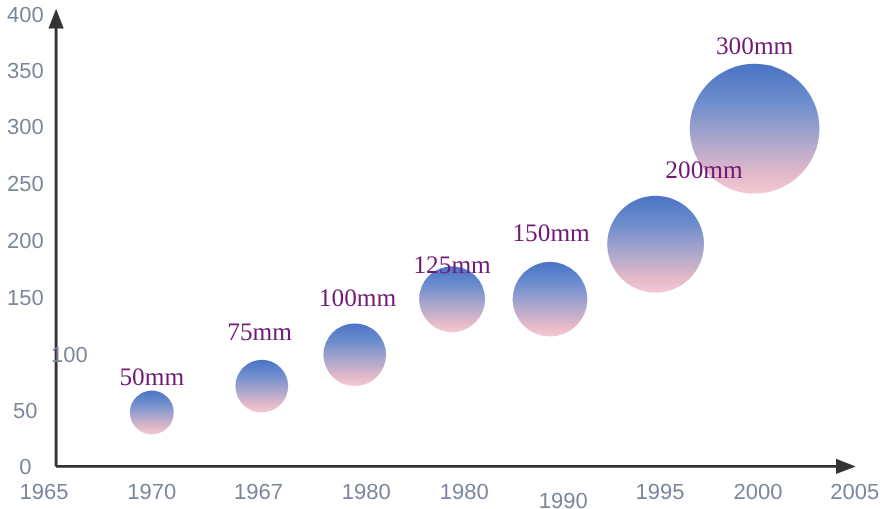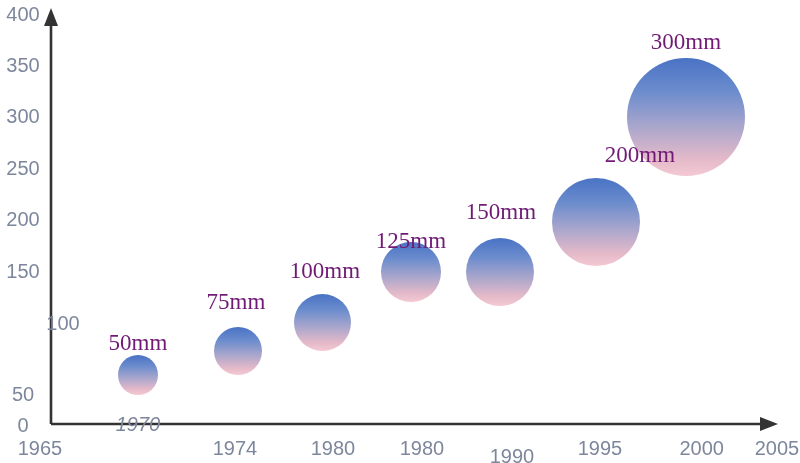--- a/index.html
+++ b/index.html
@@ -81,31 +81,31 @@
       <polygon points="778,424 760,417 760,431" fill="#333333"></polygon>
     </svg>
 
     <div class="tick-label y-tick" style="left:0px; top:4px;">400</div>
     <div class="tick-label y-tick" style="left:0px; top:55px;">350</div>
     <div class="tick-label y-tick" style="left:0px; top:106px;">300</div>
     <div class="tick-label y-tick" style="left:0px; top:158px;">250</div>
     <div class="tick-label y-tick" style="left:0px; top:209px;">200</div>
     <div class="tick-label y-tick" style="left:0px; top:261px;">150</div>
     <div class="tick-label y-tick" style="left:0px; top:313px;padding-left:40px;">100</div>
-    <div class="tick-label y-tick" style="left:0px; top:384px;">50</div>
+    <div class="tick-label y-tick" style="left:0px; top:364px;">50</div>
     <div class="tick-label y-tick" style="left:0px; top:415px;">0</div>
 
     <div class="tick-label x-tick" style="left:5px; top:438px;">1965</div>
-    <div class="tick-label x-tick" style="left:103px; top:414px;font-style:italic;">1970</div>
-    <div class="tick-label x-tick" style="left:200px; top:438px;">1974</div>
+    <div class="tick-label x-tick" style="left:103px; top:438px;">1970</div>
+    <div class="tick-label x-tick" style="left:200px; top:438px;">1967</div>
     <div class="tick-label x-tick" style="left:298px; top:438px;">1980</div>
     <div class="tick-label x-tick" style="left:387px; top:438px;">1980</div>
     <div class="tick-label x-tick" style="left:477px; top:446px;">1990</div>
     <div class="tick-label x-tick" style="left:565px; top:438px;">1995</div>
-    <div class="tick-label x-tick" style="left:654px; top:438px;text-align:right;">2000</div>
+    <div class="tick-label x-tick" style="left:654px; top:438px;">2000</div>
     <div class="tick-label x-tick" style="left:742px; top:438px;">2005</div>
 
     <div class="bubble" style="left:118px; top:355px; width:40px; height:40px;"></div>
     <div class="bubble" style="left:214px; top:327px; width:48px; height:48px;"></div>
     <div class="bubble" style="left:294px; top:294px; width:57px; height:57px;"></div>
     <div class="bubble" style="left:381px; top:242px; width:60px; height:60px;"></div>
     <div class="bubble" style="left:466px; top:238px; width:68px; height:68px;"></div>
     <div class="bubble" style="left:552px; top:178px; width:88px; height:88px;"></div>
     <div class="bubble" style="left:627px; top:58px; width:118px; height:118px;"></div>
 

